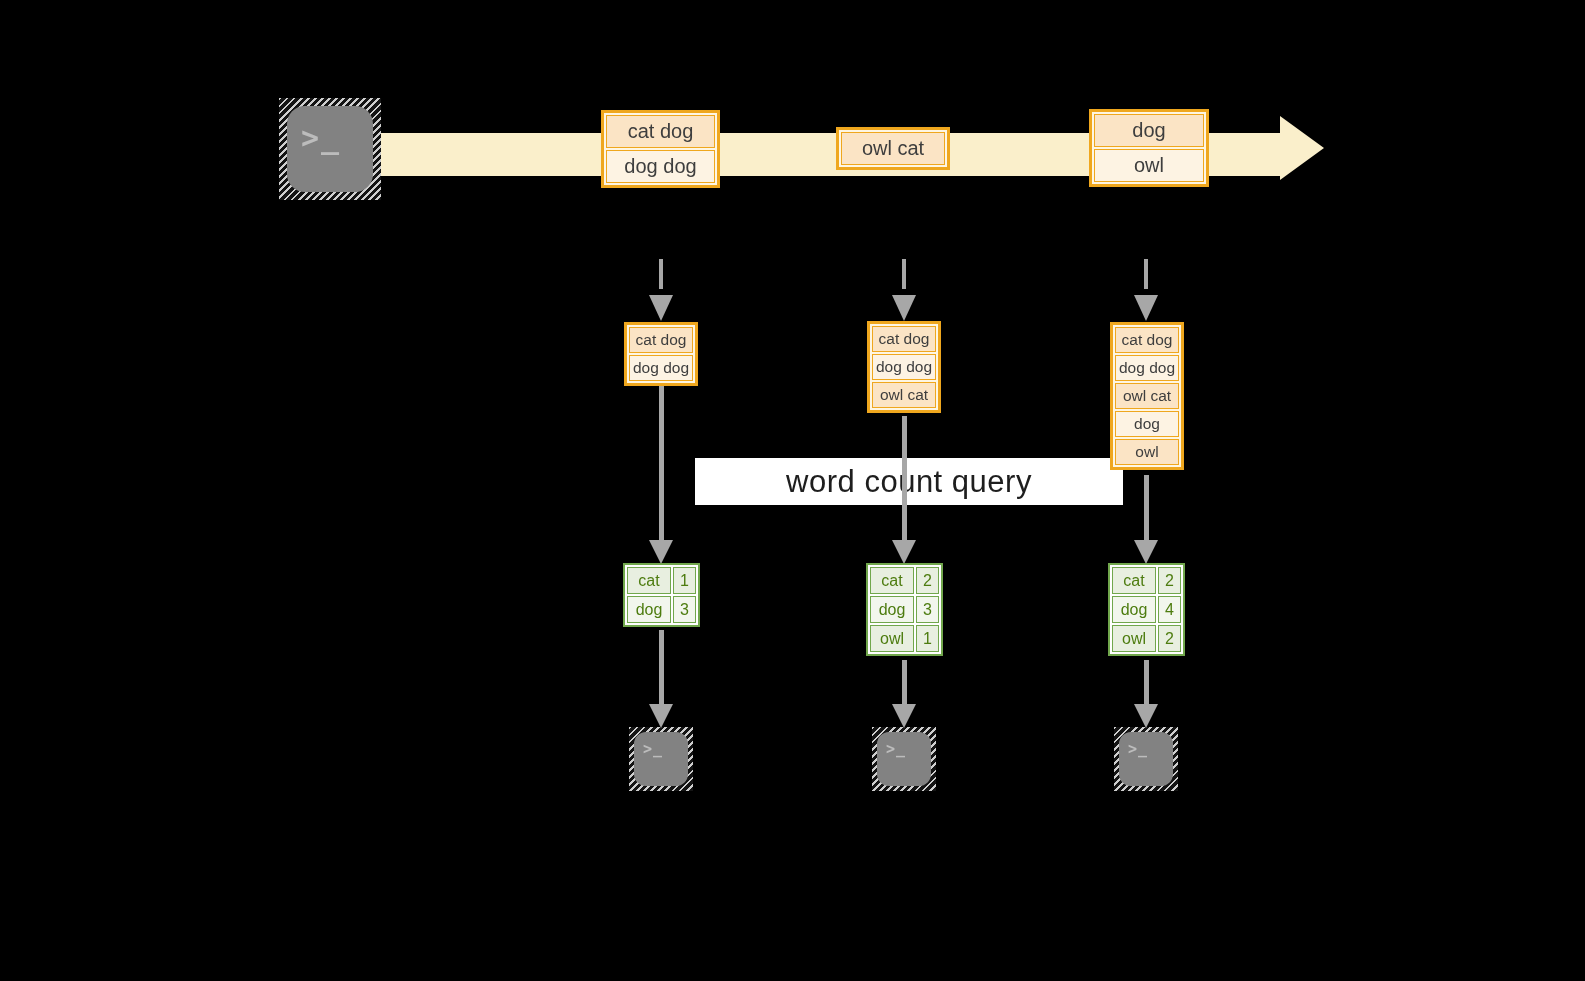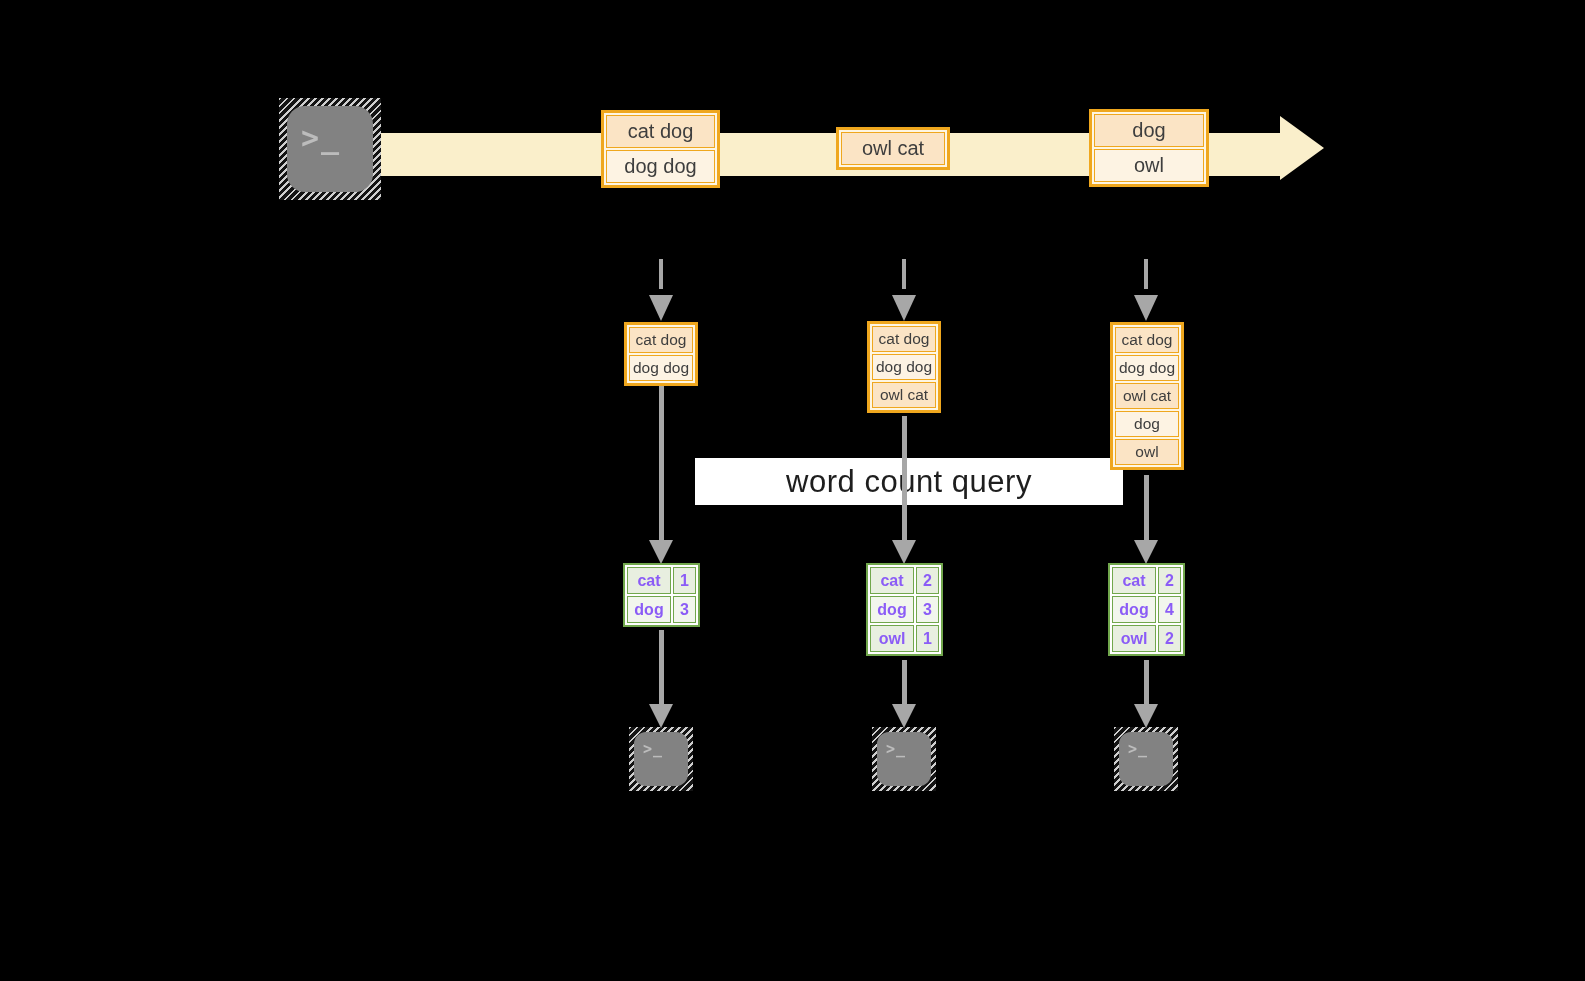--- a/index.html
+++ b/index.html
@@ -31,21 +31,21 @@
          border-top:26px solid #A7A7A7;z-index:3;}
 
   
   .band{background:#FFFFFF;z-index:2;display:flex;align-items:center;justify-content:center;}
   .band span{font-size:31px;color:#1E1E1E;letter-spacing:.5px;}
 
   
   .gtable{background:#FFFFFF;border:2.5px solid #71A74C;padding:2px;display:grid;
           grid-template-columns:44px 23px;gap:2px;z-index:4;}
   .gcell{border:1.5px solid #71A74C;height:25px;display:flex;align-items:center;
-         justify-content:center;font-size:16px;color:#8b5cf6;font-weight:bold;}
+         justify-content:center;font-size:16px;color:#4d7c0f;}
   .gdark{background:#E8EFE0;}
   .glight{background:#F2F6ED;}
 
   
   .hatch{background:repeating-linear-gradient(135deg,#CFCFCF 0 2px,#141414 2px 5px);z-index:2;}
   .term{background:#828282;z-index:3;display:flex;align-items:flex-start;justify-content:flex-start;}
   .term .glyph{font-family:"DejaVu Sans Mono",monospace;font-weight:bold;color:#BCBCBC;}
   .term-big{border-radius:18px;}
   .term-big .glyph{font-size:30px;padding:14px 0 0 14px;letter-spacing:2px;}
   .term-sm{border-radius:12px;}

